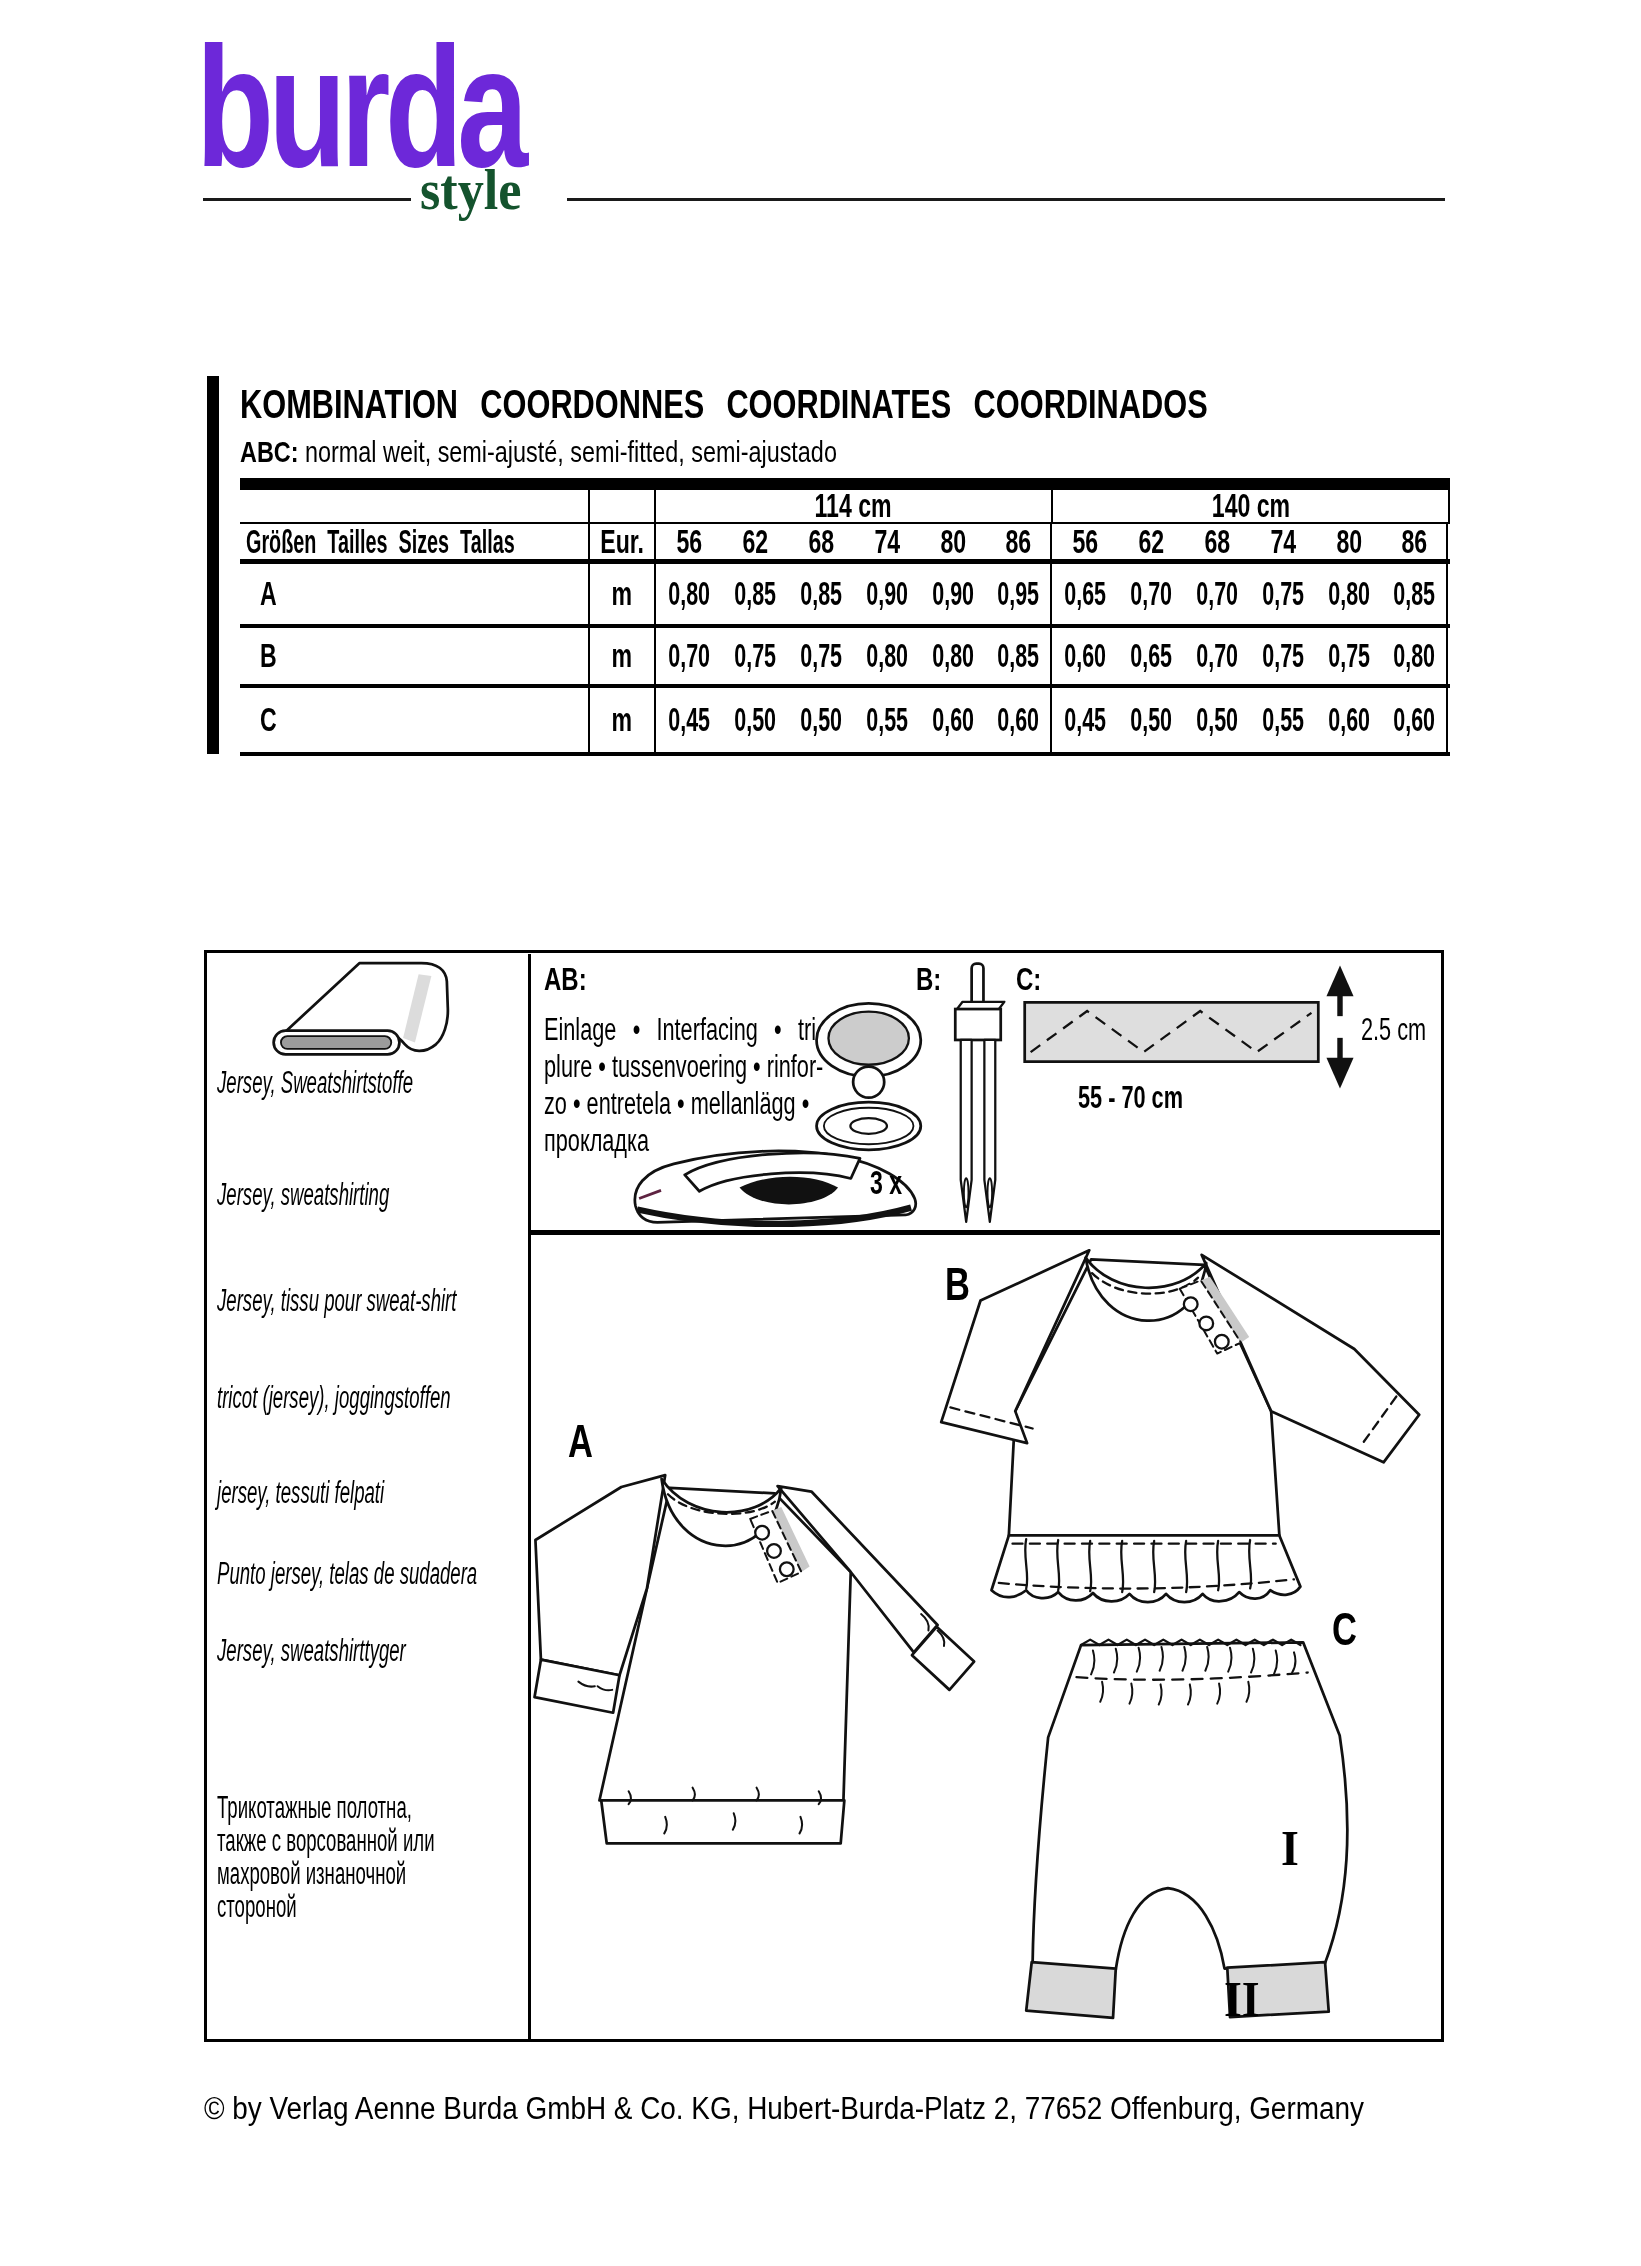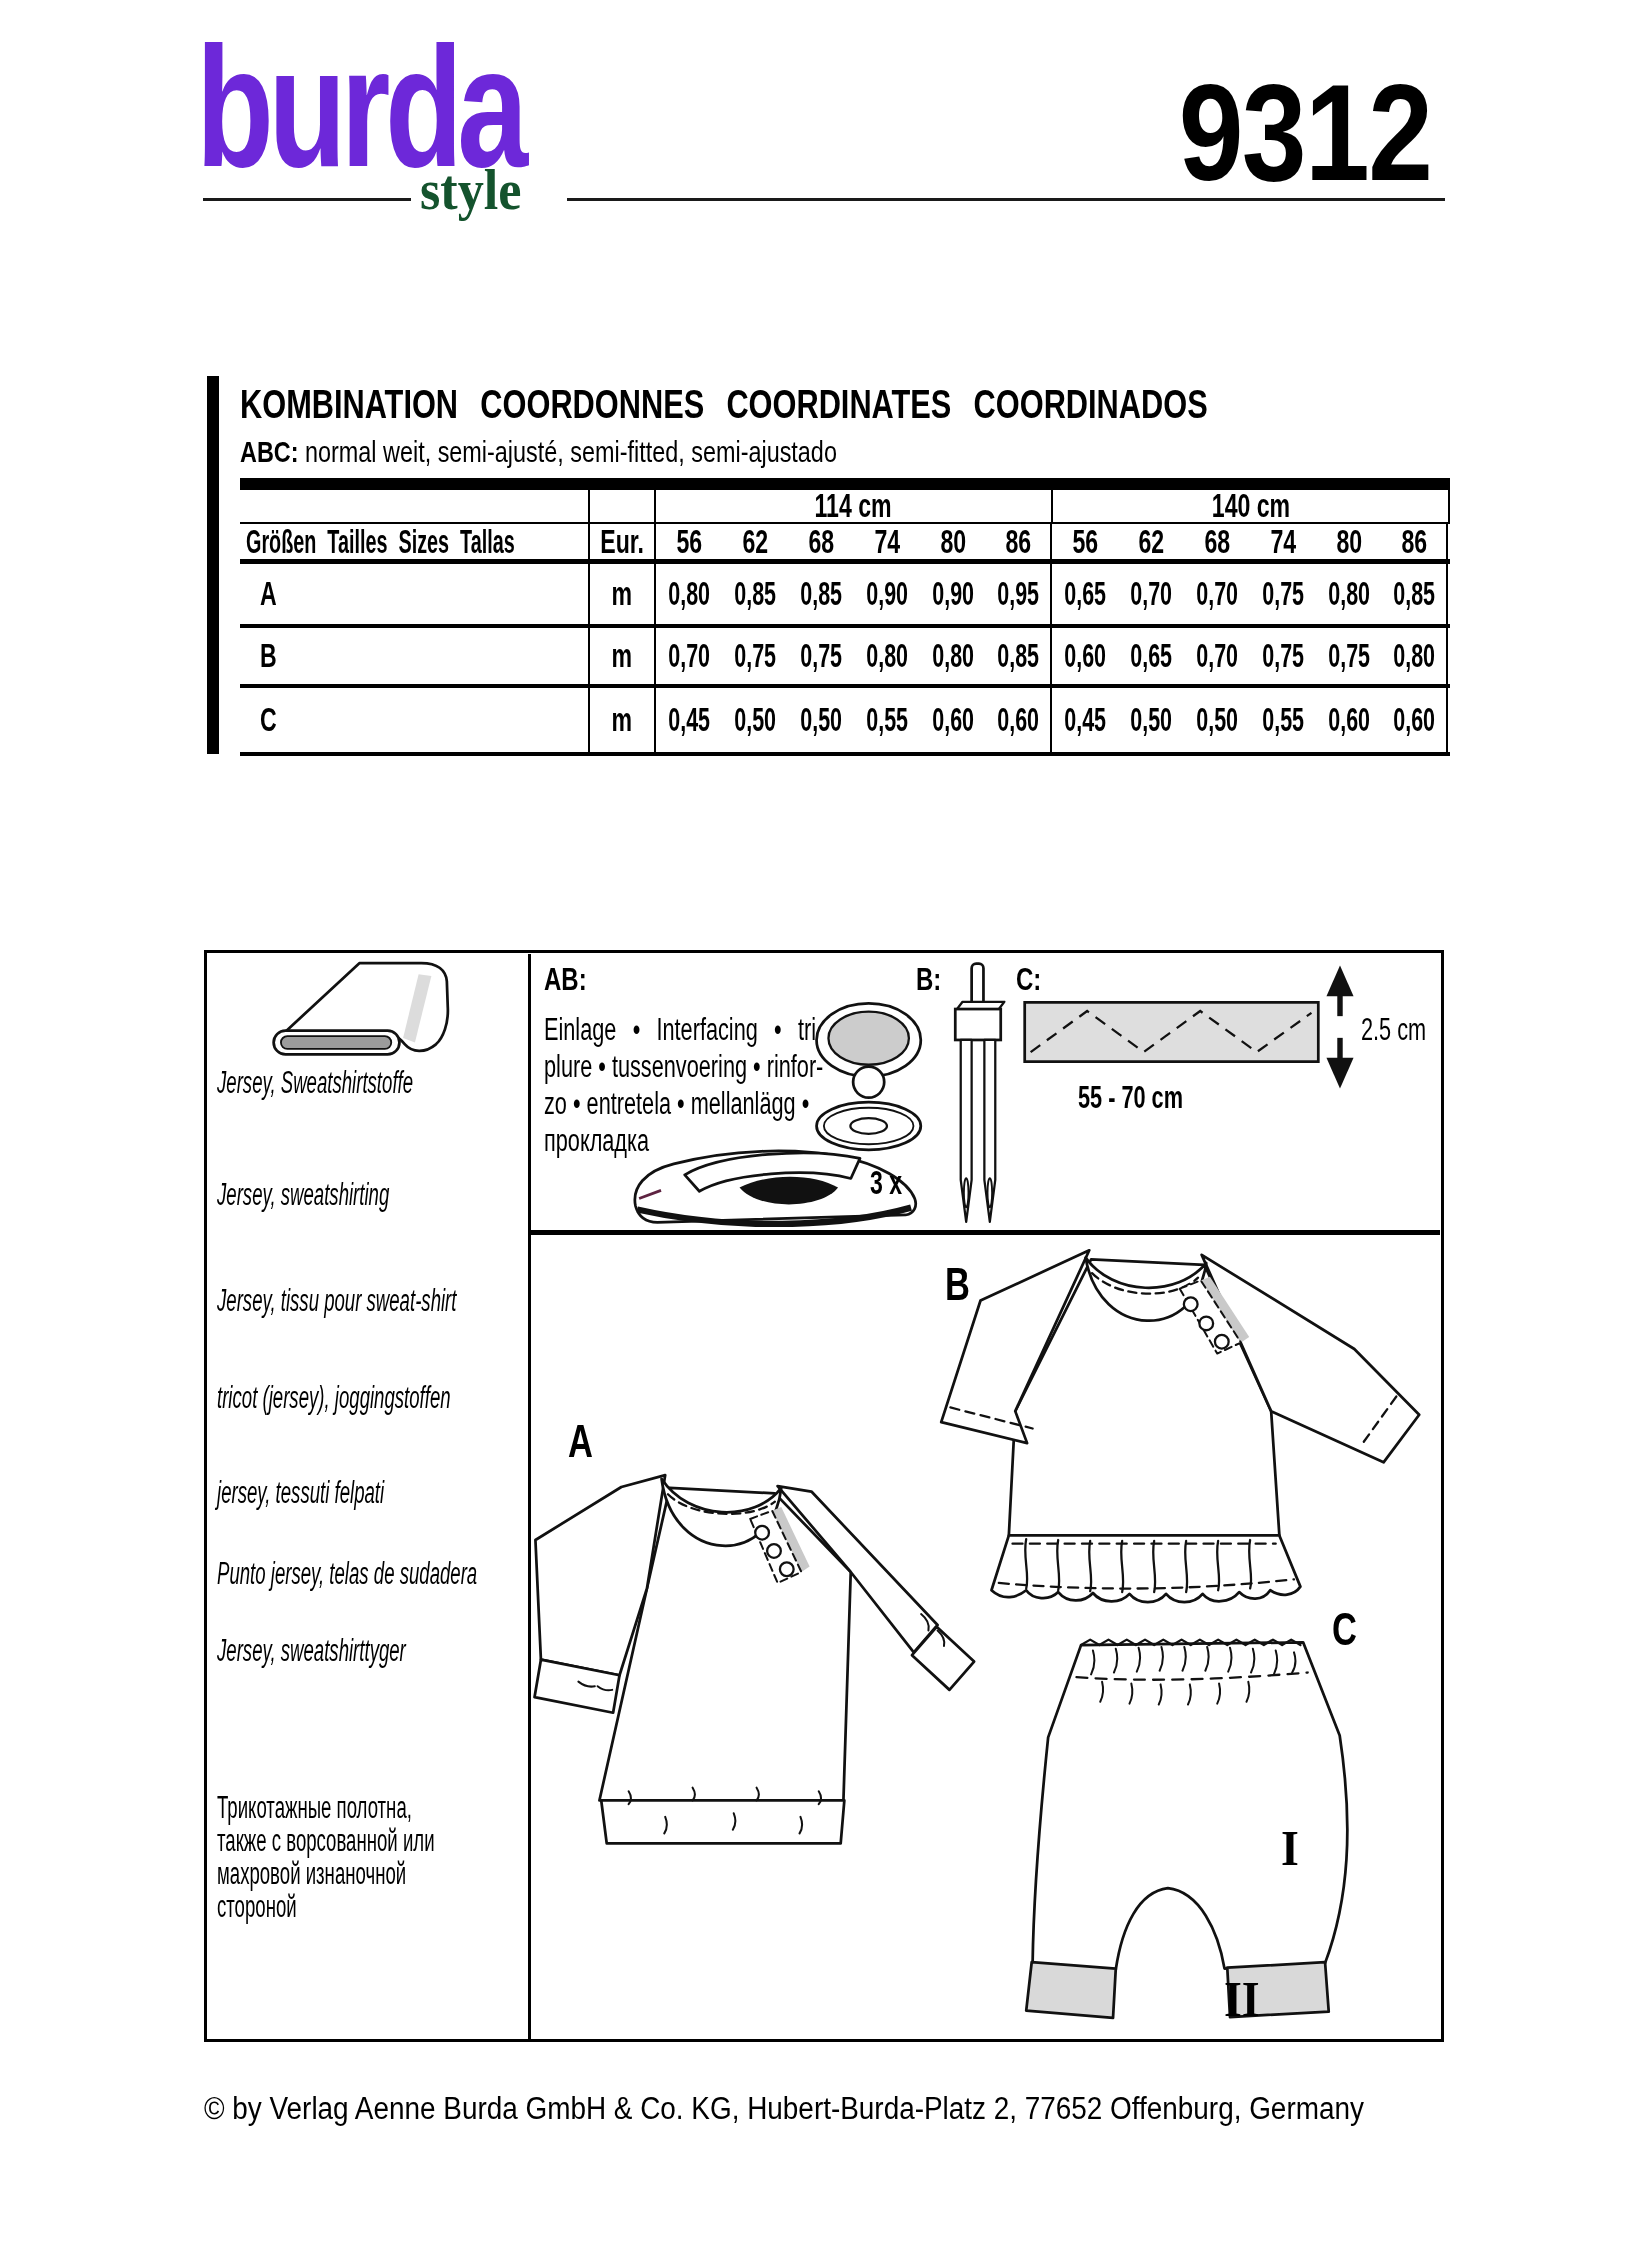--- a/index.html
+++ b/index.html
@@ -79,21 +79,20 @@
 </style>
 </head>
 <body>
 
 <div class="page">
 
   <div class="abs logo-burda"><span class="sx x75">burda</span></div>
   <div class="abs logo-style"><span class="sx x90">style</span></div>
   <div class="abs rule rule-l"></div>
   <div class="abs rule rule-r"></div>
-  <div class="abs pattern-no"><span class="sx r x85">9312</span></div>
 
   <div class="abs vbar"></div>
   <div class="abs sec-title"><span class="sx x75">KOMBINATION COORDONNES COORDINATES COORDINADOS</span></div>
   <div class="abs sec-sub"><span class="sx x78"><b>ABC:</b> <span>normal weit, semi-ajusté, semi-fitted, semi-ajustado</span></span></div>
 
   <div class="abs tbl">
     <div class="tbar"></div>
     <div class="trow r1">
       <div class="cell lab br"></div>
       <div class="cell eur br"></div>

